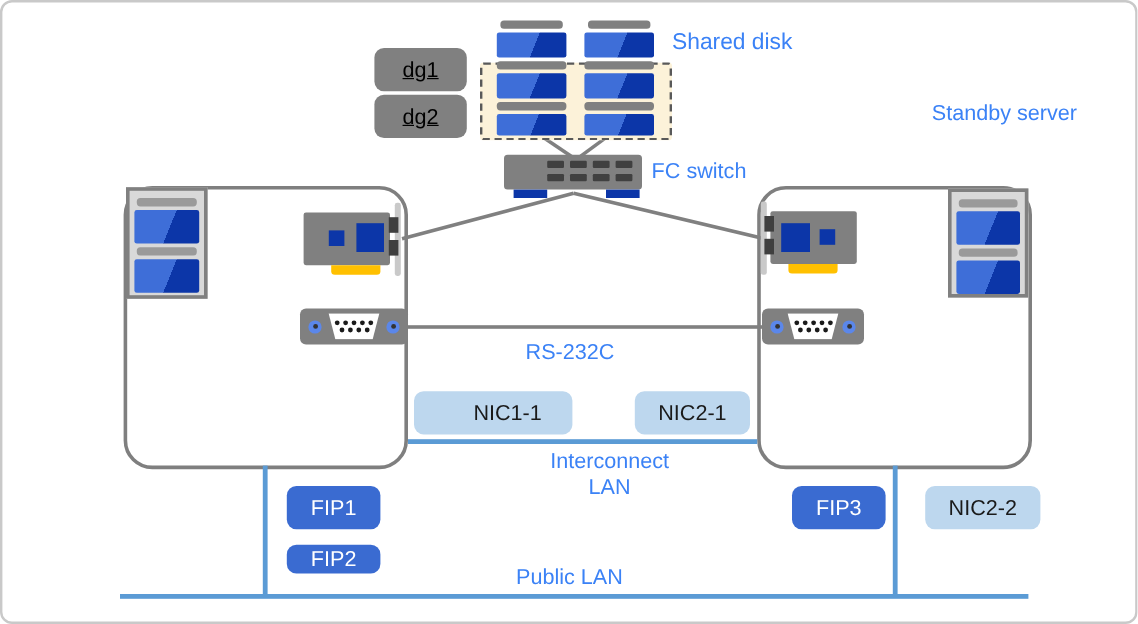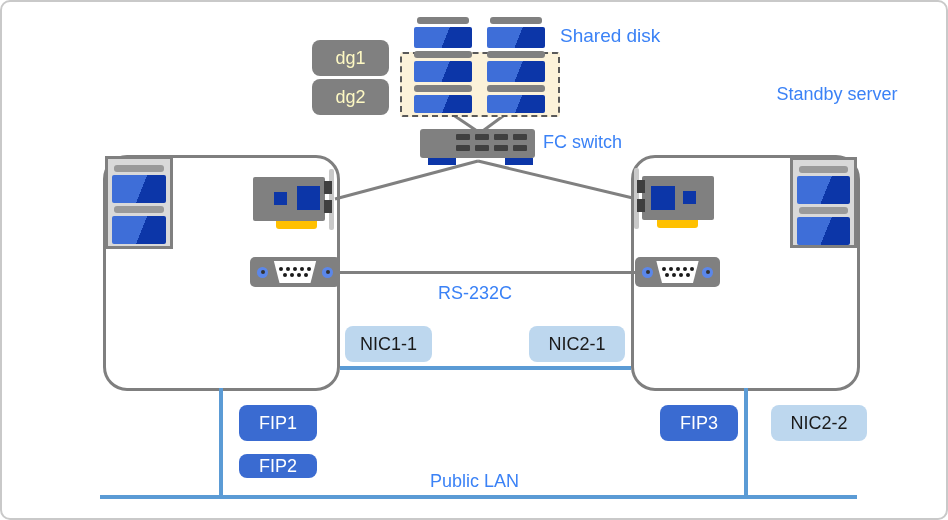--- a/index.html
+++ b/index.html
@@ -9,21 +9,21 @@
     border:2px solid #c9c9c9;border-radius:10px;box-sizing:border-box;
     overflow:hidden;color:#1a1a1a;
   }
   .abs{position:absolute;}
   .lbl{font-size:18px;line-height:22px;color:#3b82f6;white-space:nowrap;}
   .center{text-align:center;}
 
   
   .badge{display:flex;align-items:center;justify-content:center;
     font-size:18px;border-radius:8px;}
-  .badge.gray{background:#808080;color:#fef9c3;}
+  .badge.gray{background:#808080;color:#000000;text-decoration:underline;}
   .badge.lightblue{background:#bdd7ee;color:#1a1a1a;}
   .badge.blue{background:#3a6bd1;color:#fff;}
 
   
   .disk-stack{display:flex;flex-direction:column;z-index:3;}
   .platter{height:21px;border-radius:2px;margin-bottom:3px;
     background:linear-gradient(112deg,#3e6ed8 0 54%,#0c36a8 54% 100%);}
   .disk-bar{height:7px;background:#808080;border-radius:3px;margin-bottom:3px;}
   .dashed-zone{background:#fcf2d9;border:2px dashed #595959;border-radius:3px;z-index:2;}
 
@@ -195,22 +195,26 @@
           <div class="pin"></div>
           <div class="pin"></div>
           <div class="pin"></div>
         </div>
     </div>
     <div class="screw"></div>
   </div>
   <div class="abs lbl" style="left:436px;top:280px;">RS-232C</div>
 
   <div class="abs lan" style="left:338px;top:364px;width:291px;height:4px;"></div>
-  <div class="abs badge lightblue" style="left:343px;top:324px;width:87px;height:36px;">NIC1-1</div>
+  <div class="abs badge lightblue" style="left:343px;top:324px;width:108px;height:36px;padding-left:24px;">NIC1-1</div>
   <div class="abs badge lightblue" style="left:527px;top:324px;width:96px;height:36px;">NIC2-1</div>
+  <div class="abs lbl center" style="left:420px;top:371px;width:172px;white-space:normal;line-height:22px;">
+    <div>Interconnect</div>
+    <div>LAN</div>
+  </div>
 
   <div class="abs lan" style="left:217px;top:386px;width:4px;height:110px;"></div>
   <div class="abs lan" style="left:742px;top:386px;width:4px;height:110px;"></div>
   <div class="abs lan" style="left:98px;top:493px;width:757px;height:4px;"></div>
 
   <div class="abs badge blue" style="left:237px;top:403px;width:78px;height:36px;">FIP1</div>
   <div class="abs badge blue" style="left:237px;top:452px;width:78px;height:24px;">FIP2</div>
   <div class="abs badge blue" style="left:658px;top:403px;width:78px;height:36px;">FIP3</div>
   <div class="abs badge lightblue" style="left:751px;top:403px;width:96px;height:36px;margin-left:18px;">NIC2-2</div>
 

